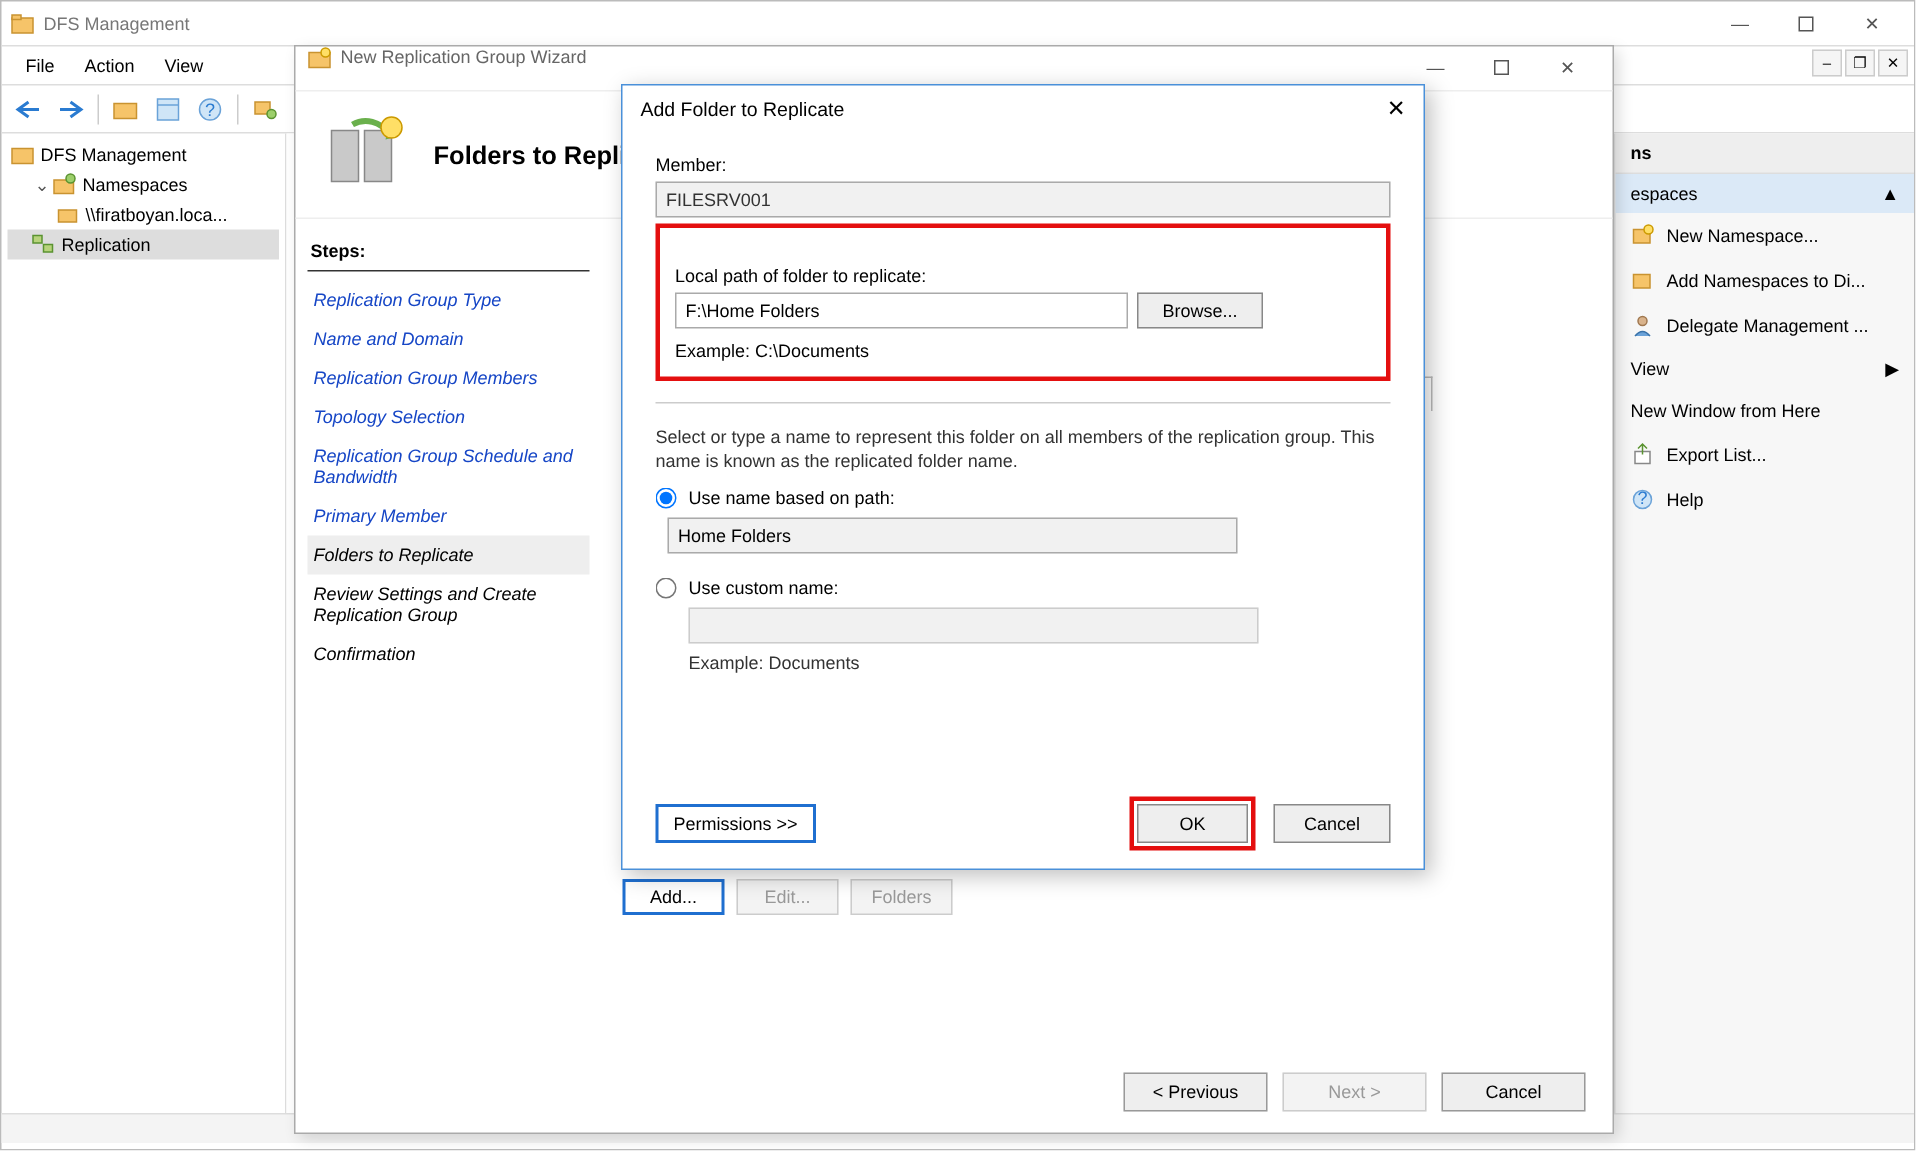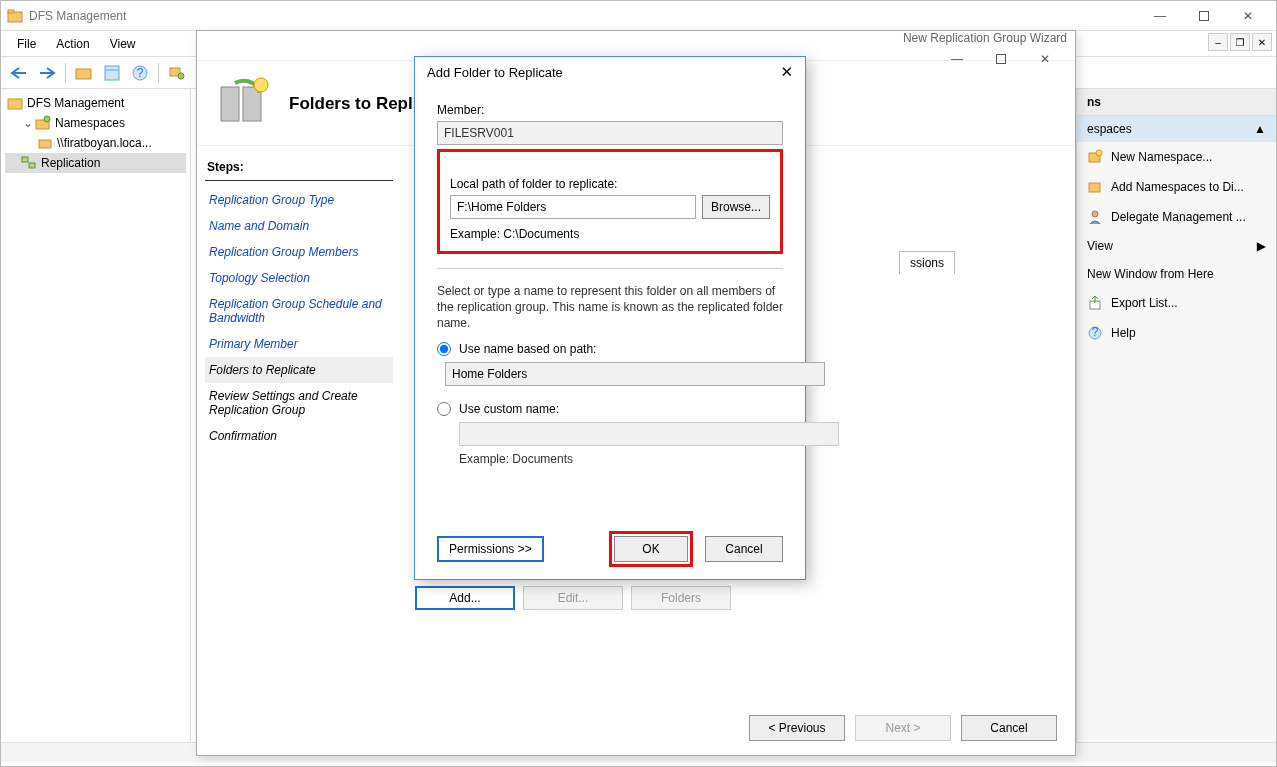--- a/index.html
+++ b/index.html
@@ -40,45 +40,45 @@
 .right-panel .rhead { background:#eee; padding:6px 10px; font-weight:bold; border-bottom:1px solid #ddd;}
 .right-panel .rsub { background:#dbe9f7; padding:6px 10px; display:flex; justify-content:space-between; align-items:center;}
 .right-panel .raction { padding:7px 10px; display:flex; align-items:center; gap:8px; cursor:default;}
 .right-panel .raction .ricon{width:16px;height:16px;}
 .right-panel .raction .chev { margin-left:auto; }
 
 .statusbar { height:20px; border-top:1px solid #ddd; background:#f4f4f4;}
 
 
 .wizard { position:absolute; left:196px; top:30px; width:880px; height:726px; background:#fff; border:1px solid #aaa; box-shadow: 3px 3px 10px rgba(0,0,0,.15);}
-.wizard .wtitle { height:30px; display:flex; align-items:flex-end; padding:0 8px; border-bottom:1px solid #eee; color:#666;flex-direction:column;}
+.wizard .wtitle { height:30px; display:flex; align-items:flex-start; padding:0 8px; border-bottom:1px solid #eee; color:#666;}
 .wizard .wtitle .title{flex:1;}
 .wizard .wcontrols { display:flex; }
 .wizard .wcontrols div { width:44px; height:28px; display:flex; align-items:center; justify-content:center; color:#555;}
 .wizard .wheader { display:flex; align-items:center; padding:14px 18px 12px; gap:16px; }
 .wizard .wheader .bigicon { width:58px; height:58px; }
 .wizard .wheader .htext { font-size:17px; font-weight:600; }
 .wizard .wbody { display:flex; height: 570px; border-top:1px solid #eee;}
 .steps { width:200px; padding: 10px 4px 10px 8px; }
 .steps .shead { font-weight:bold; border-bottom:1px solid #333; padding:4px 2px 6px; margin-bottom:6px;}
 .steps .step { padding:6px 4px; color:#1646c6; cursor:default;font-style:italic;}
 .steps .step.current { background:#eee; color:#000;}
 .steps .step.after { color:#000;}
 .wmain { flex:1; padding:12px 24px; position:relative;}
 .wbuttons-row{ position:absolute; left:218px; top:555px; display:flex; gap:8px;}
-.wbuttons-row button{ width:100px; height:24px; border:1px solid #888; background:#eee;}
+.wbuttons-row button{ width:68px; height:24px; border:1px solid #888; background:#eee;}
 .wbuttons-row button:first-child{ border:2px solid #1f6fd0; background:#fff;}
 .wbuttons-row button:disabled{ color:#999; border-color:#ccc; background:#f3f3f3;}
 
 .wizard .wfooter { position:absolute; bottom:14px; right:18px; display:flex; gap:10px;}
 .wizard .wfooter button{ width:96px; height:26px; border:1px solid #999; background:#eee;}
 .wizard .wfooter button:disabled{ color:#999; border-color:#ccc; background:#f3f3f3;}
 
 
-.dialog { position:absolute; left:414px; top:56px; width:392px; height:524px; background:#fff; border:1px solid #4a90d9; box-shadow:4px 4px 14px rgba(0,0,0,.25);}
+.dialog { position:absolute; left:414px; top:56px; width:536px; height:524px; background:#fff; border:1px solid #4a90d9; box-shadow:4px 4px 14px rgba(0,0,0,.25);}
 .dialog .dtitle { height:30px; display:flex; align-items:center; padding:0 12px;}
 .dialog .dtitle .tt{flex:1; font-size:13px;}
 .dialog .dtitle .close{ width:30px; text-align:right; font-size:15px;}
 .dialog .dbody{ padding: 10px 22px 14px;}
 .dialog label{ display:block; margin:6px 0 4px;}
 .dialog .ro-input{ width:100%; height:24px; border:1px solid #aaa; background:#f1f1f1; padding:2px 6px; color:#333;}
 .dialog .path-input{ width:302px; height:24px; border:1px solid #aaa; padding:2px 6px;}
 .dialog .browse{ width:84px; height:24px; border:1px solid #888; background:#eee; margin-left:6px;}
 .redbox { border:3px solid #e40f0f; padding:19px 10px 10px; margin-top:4px;}
 .dialog hr{ margin:14px 0; border:none; border-top:1px solid #ccc;}

